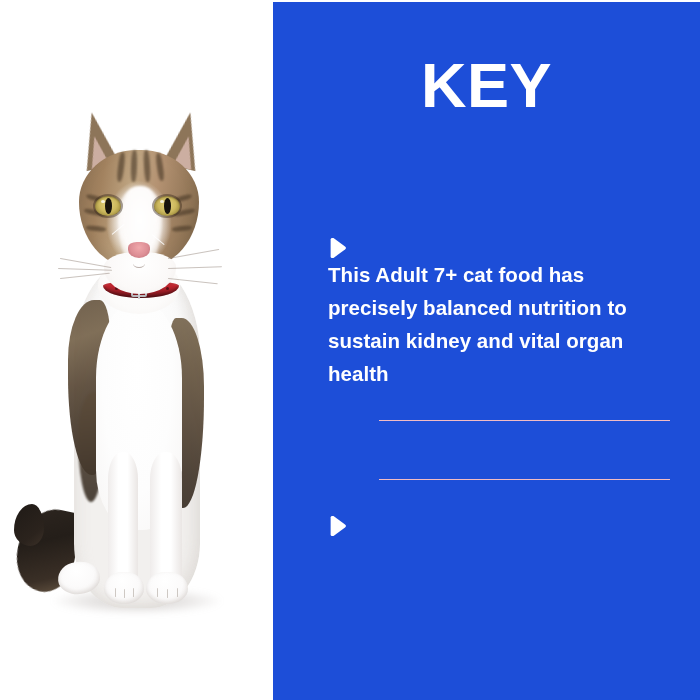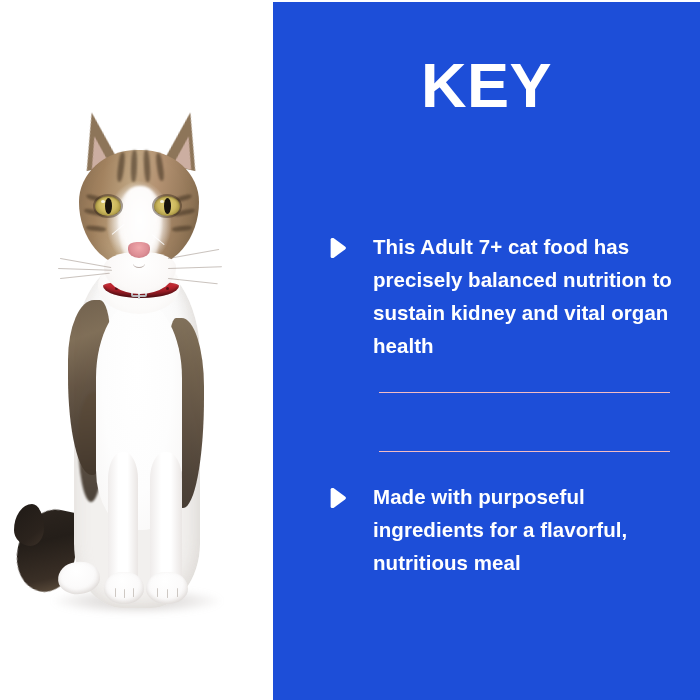--- a/index.html
+++ b/index.html
@@ -402,20 +402,21 @@
     left: 55px;
     top: 228px;
     width: 350px;
   }
 
   .benefit-item {
     position: relative;
     display: flex;
     align-items: flex-start;
     padding: 0 0 0 0;
+    flex-direction: column;
   }
   .benefit-item .marker {
     flex: 0 0 auto;
     width: 19px;
     height: 20px;
     margin-top: 8px;
     margin-right: 26px;
   }
   .benefit-item .copy {
     flex: 1 1 auto;
@@ -546,19 +547,18 @@
       <div class="sp-a"></div>
       <div class="divider"></div>
       <div class="sp-b"></div>
 
       <div class="benefit-item">
         <span class="marker">
           <svg width="19" height="20" viewBox="0 0 19 20" aria-hidden="true">
             <path d="M2.6 1.6 A1.9 1.9 0 0 1 5.5 0.1 L17.0 8.5 A1.9 1.9 0 0 1 17.0 11.5 L5.5 19.9 A1.9 1.9 0 0 1 2.6 18.4 Z" fill="#ffffff"></path>
           </svg>
         </span>
-        <span class="copy">Made with purposeful ingredients for a flavorful, nutritious meal</span>
       </div>
 
     </div>
   </div>
 
 </div>
 
 </body></html>

